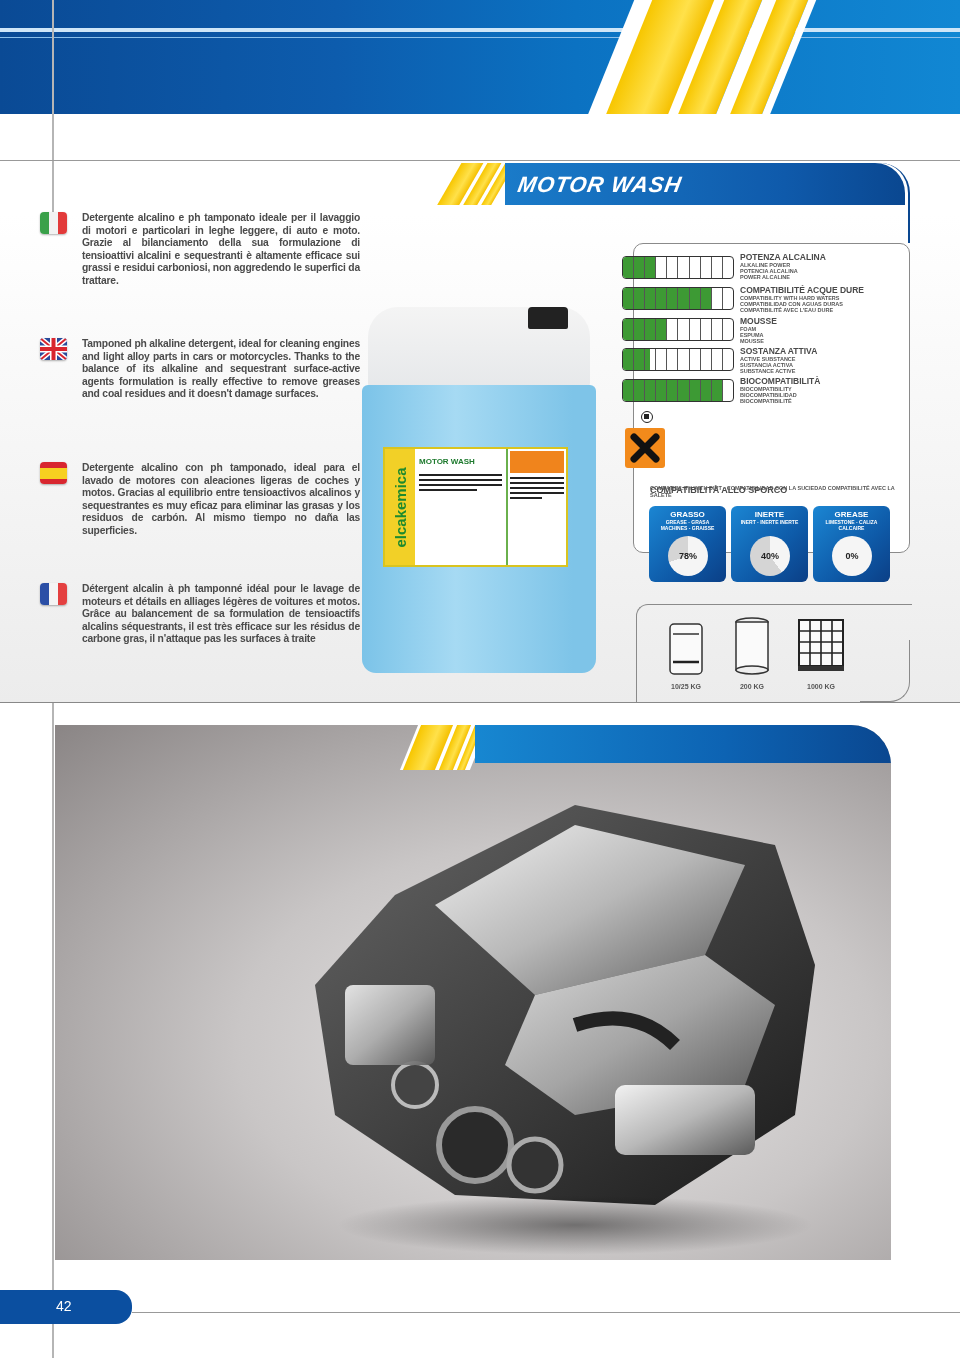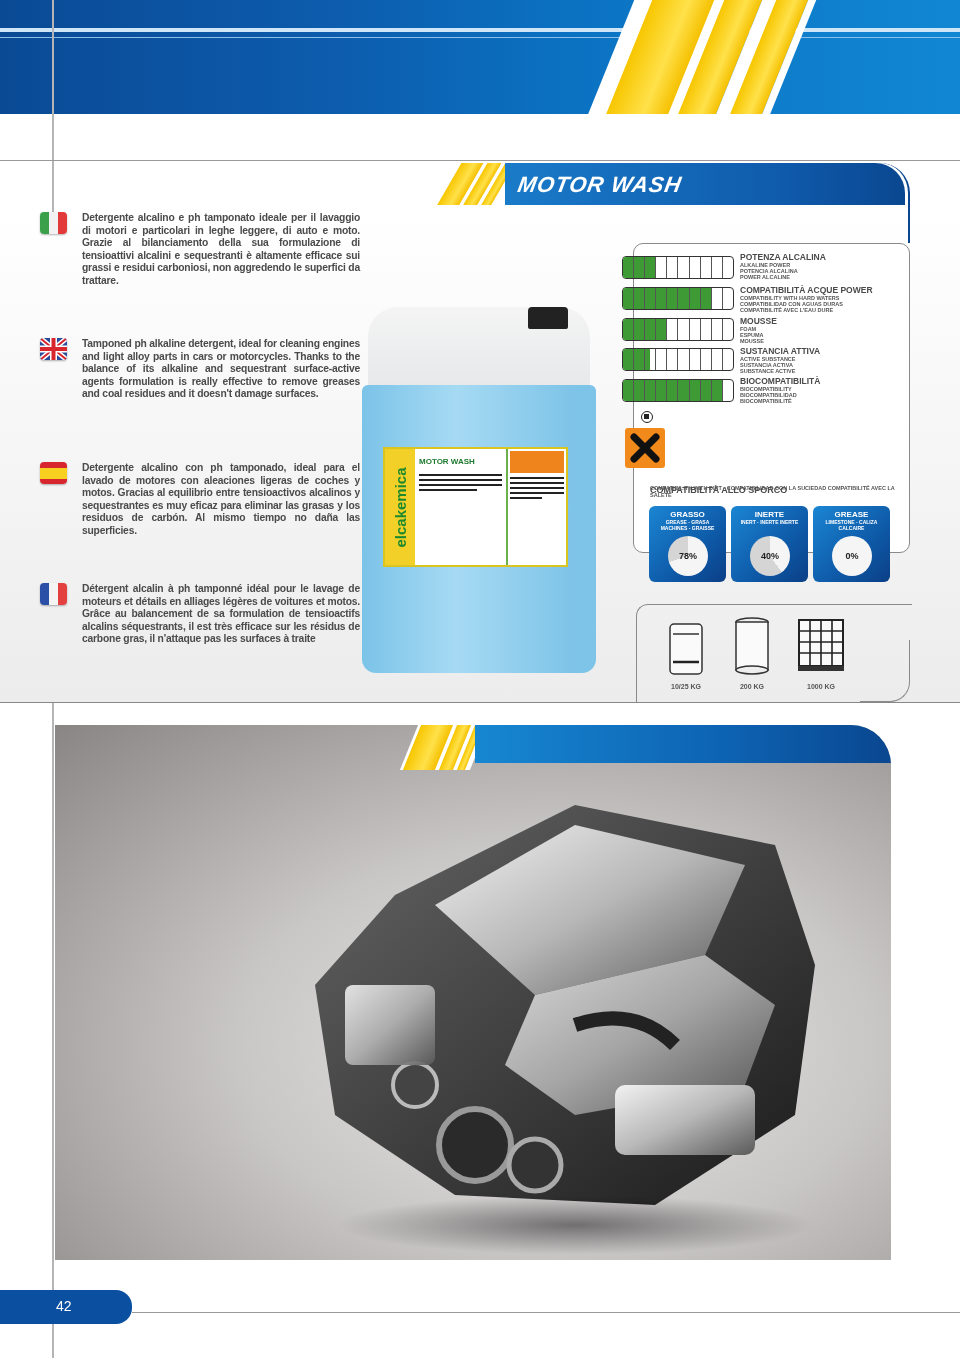--- a/index.html
+++ b/index.html
@@ -239,33 +239,33 @@
     </div>
   </div>
 
 <div class="rlabel" style="top:254px;">
   <span class="main">POTENZA ALCALINA</span>
   <span class="sub">ALKALINE POWER</span>
   <span class="sub">POTENCIA ALCALINA</span>
   <span class="sub">POWER ALCALINE</span>
 </div>
 <div class="rlabel" style="top:287px;">
-  <span class="main">COMPATIBILITÀ ACQUE POWER</span>
+  <span class="main">COMPATIBILITÉ ACQUE DURE</span>
   <span class="sub">COMPATIBILITY WITH HARD WATERS</span>
   <span class="sub">COMPATIBILIDAD CON AGUAS DURAS</span>
   <span class="sub">COMPATIBILITÉ AVEC L'EAU DURE</span>
 </div>
 <div class="rlabel" style="top:318px;">
   <span class="main">MOUSSE</span>
   <span class="sub">FOAM</span>
   <span class="sub">ESPUMA</span>
   <span class="sub">MOUSSE</span>
 </div>
 <div class="rlabel" style="top:348px;">
-  <span class="main">SUSTANCIA ATTIVA</span>
+  <span class="main">SOSTANZA ATTIVA</span>
   <span class="sub">ACTIVE SUBSTANCE</span>
   <span class="sub">SUSTANCIA ACTIVA</span>
   <span class="sub">SUBSTANCE ACTIVE</span>
 </div>
 <div class="rlabel" style="top:378px;">
   <span class="main">BIOCOMPATIBILITÀ</span>
   <span class="sub">BIOCOMPATIBILITY</span>
   <span class="sub">BIOCOMPATIBILIDAD</span>
   <span class="sub">BIOCOMPATIBILITÉ</span>
 </div>

